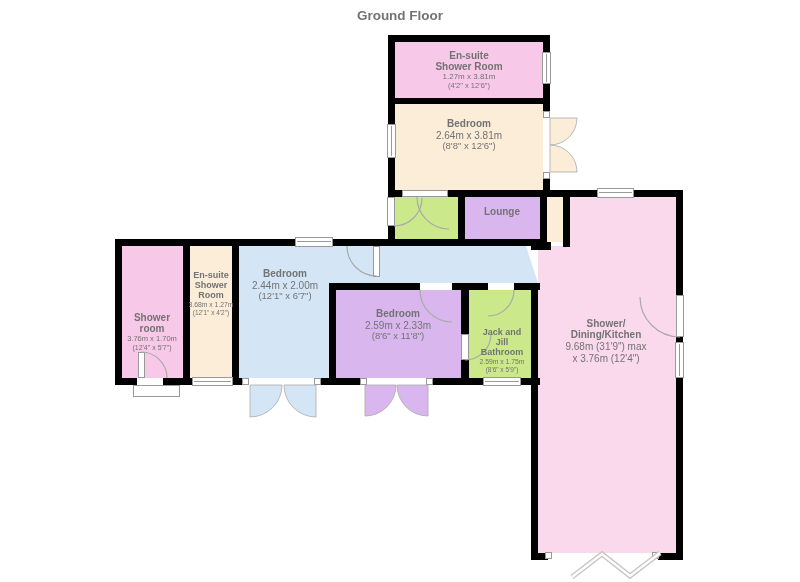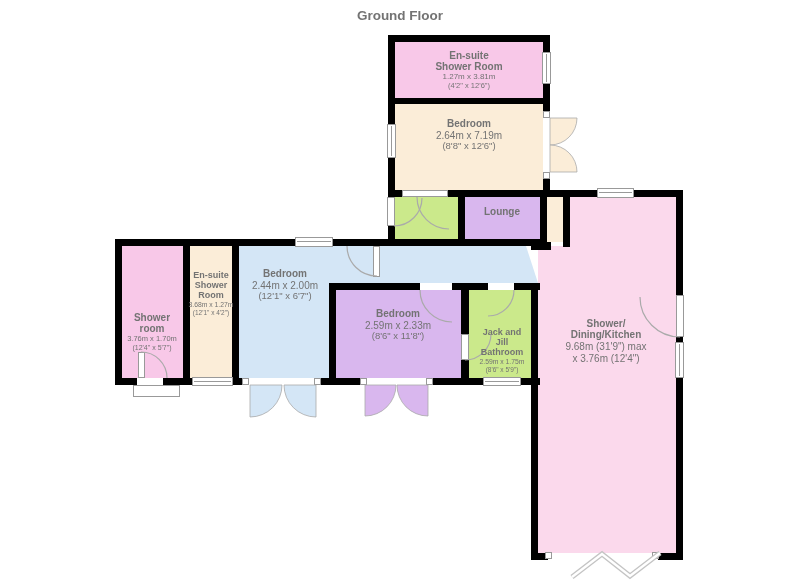--- a/index.html
+++ b/index.html
@@ -161,21 +161,21 @@
     </g>
   </svg>
 
   <div class="room-label lbl-md" style="left:434px;top:50px;width:70px;">
     <span class="rname">En-suite Shower Room</span>
     <span class="rdim">1.27m x 3.81m</span>
     <span class="rdimft">(4'2" x 12'6")</span>
   </div>
   <div class="room-label lbl-lg" style="left:399px;top:118px;width:140px;">
     <span class="rname">Bedroom</span>
-    <span class="rdim">2.64m x 7.19m</span>
+    <span class="rdim">2.64m x 3.81m</span>
     <span class="rdimft">(8'8" x 12'6")</span>
   </div>
   <div class="room-label lbl-lg" style="left:462px;top:206px;width:80px;">
     <span class="rname">Lounge</span>
   </div>
   <div class="room-label lbl-md" style="left:122px;top:272px;width:60px;margin-top:40px;">
     <span class="rname">Shower room</span>
     <span class="rdim" style="font-size:7.5px;">3.76m x 1.70m</span>
     <span class="rdimft" style="font-size:7px;">(12'4" x 5'7")</span>
   </div>

